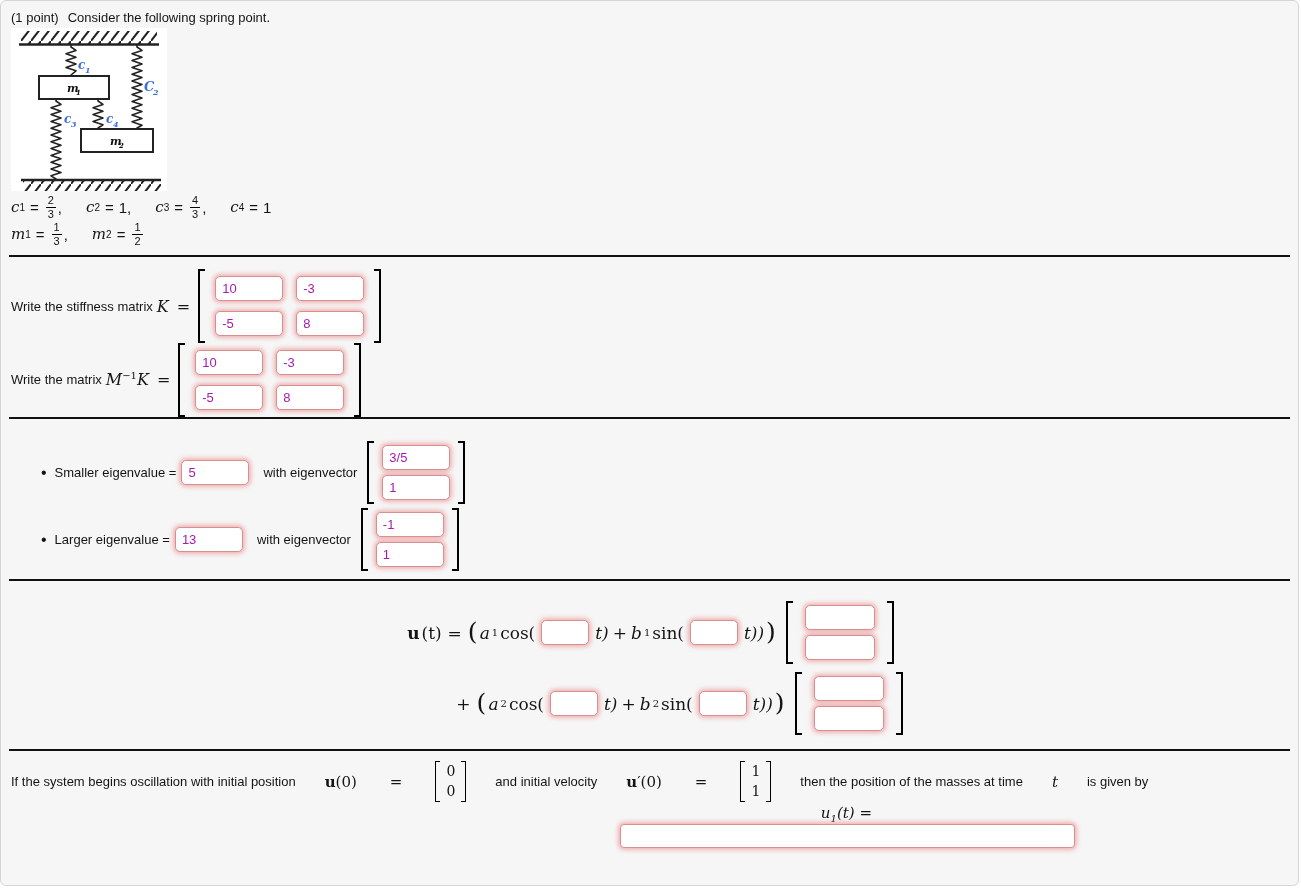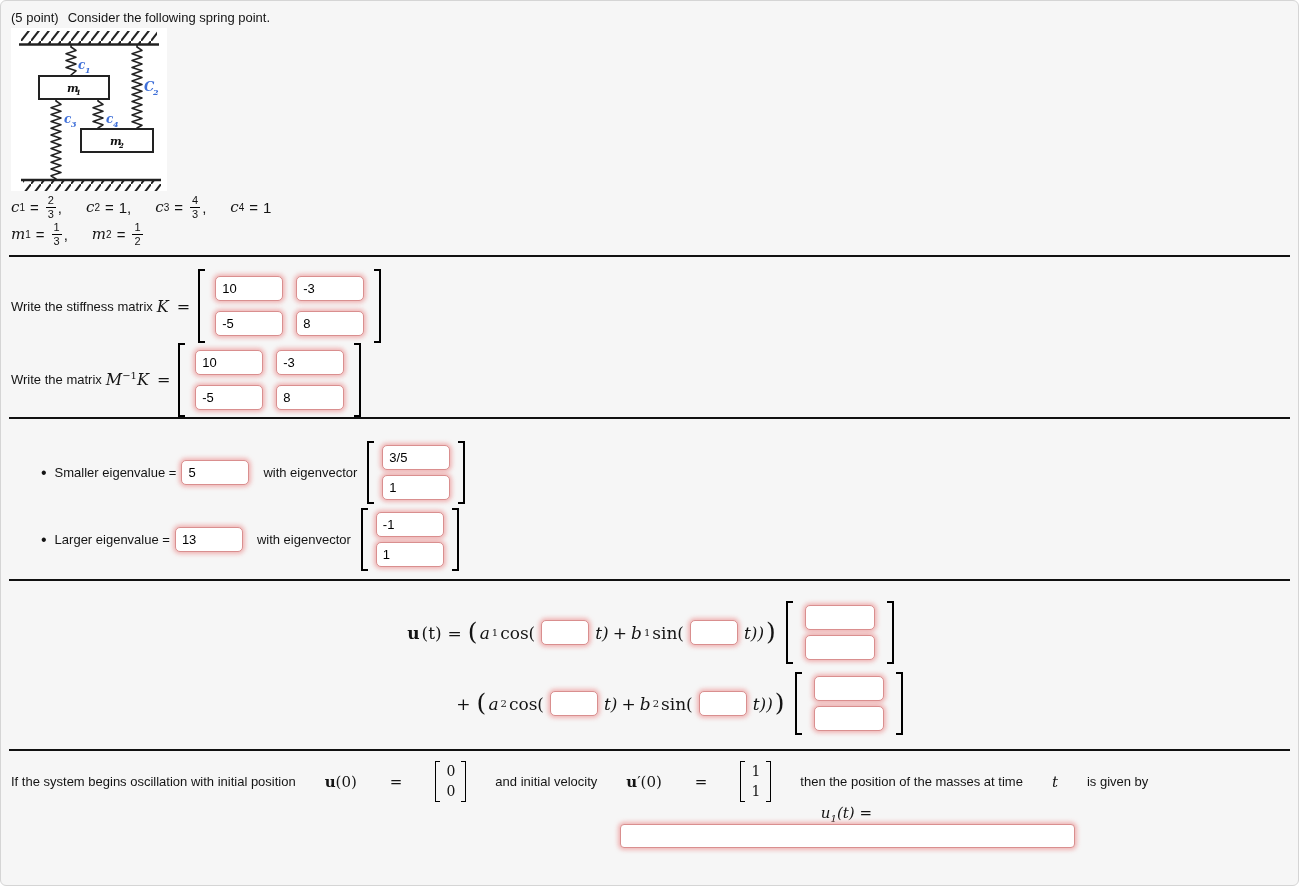--- a/index.html
+++ b/index.html
@@ -17,21 +17,21 @@
   sup{font-size:10px;}
   .frac{display:inline-flex;flex-direction:column;align-items:center;font-size:11px;
         line-height:1.15;margin:0 2px;vertical-align:middle;font-style:normal;}
   .frac .fn{border-bottom:1px solid #000;padding:0 2px;display:block;}
   .frac .fd{display:block;}
 
   
   .ans{width:68px;height:25px;box-sizing:border-box;background:#fff;
        border:1px solid #d98f8f;border-radius:5px;
        box-shadow:0 0 4px 2px rgba(233,125,125,.55);
-       font-family:"Liberation Sans",sans-serif;font-size:13px;color:#000000;
+       font-family:"Liberation Sans",sans-serif;font-size:13px;color:#a21caf;
        padding:2px 6px;outline:none;}
   .ans-small{width:48px;}
   .ans-vec{width:70px;}
   .ans-long{width:455px;height:24px;border-radius:4px;}
 
   
   .bkt{width:7px;border:2px solid #000;box-sizing:border-box;}
   .bkt.l{border-right:none;margin-right:2px;}
   .bkt.r{border-left:none;margin-left:2px;}
   .bkt.thin{width:5px;border-width:1.5px;}
@@ -92,21 +92,21 @@
   .struct{stroke:#222;stroke-width:2.5;}
   .dlabel{font-family:"DejaVu Serif",serif;font-style:italic;font-weight:bold;}
 </style>
 </head>
 <body>
 
 <div class="page">
 
   <div class="sec1">
     <div class="prob-line">
-      <span class="point">(5 point)</span><span>Consider the following spring point.</span>
+      <span class="point">(1 point)</span><span>Consider the following spring point.</span>
     </div>
 
     <div class="diagram">
       <svg width="156" height="163" viewBox="0 0 156 163">
         <defs>
           <pattern id="hatchUp" width="10" height="13" patternUnits="userSpaceOnUse">
             <line x1="0" y1="13" x2="10" y2="0" stroke="#222" stroke-width="2"></line>
           </pattern>
         </defs>
         <rect x="10" y="3" width="136" height="13" fill="url(#hatchUp)"></rect>

